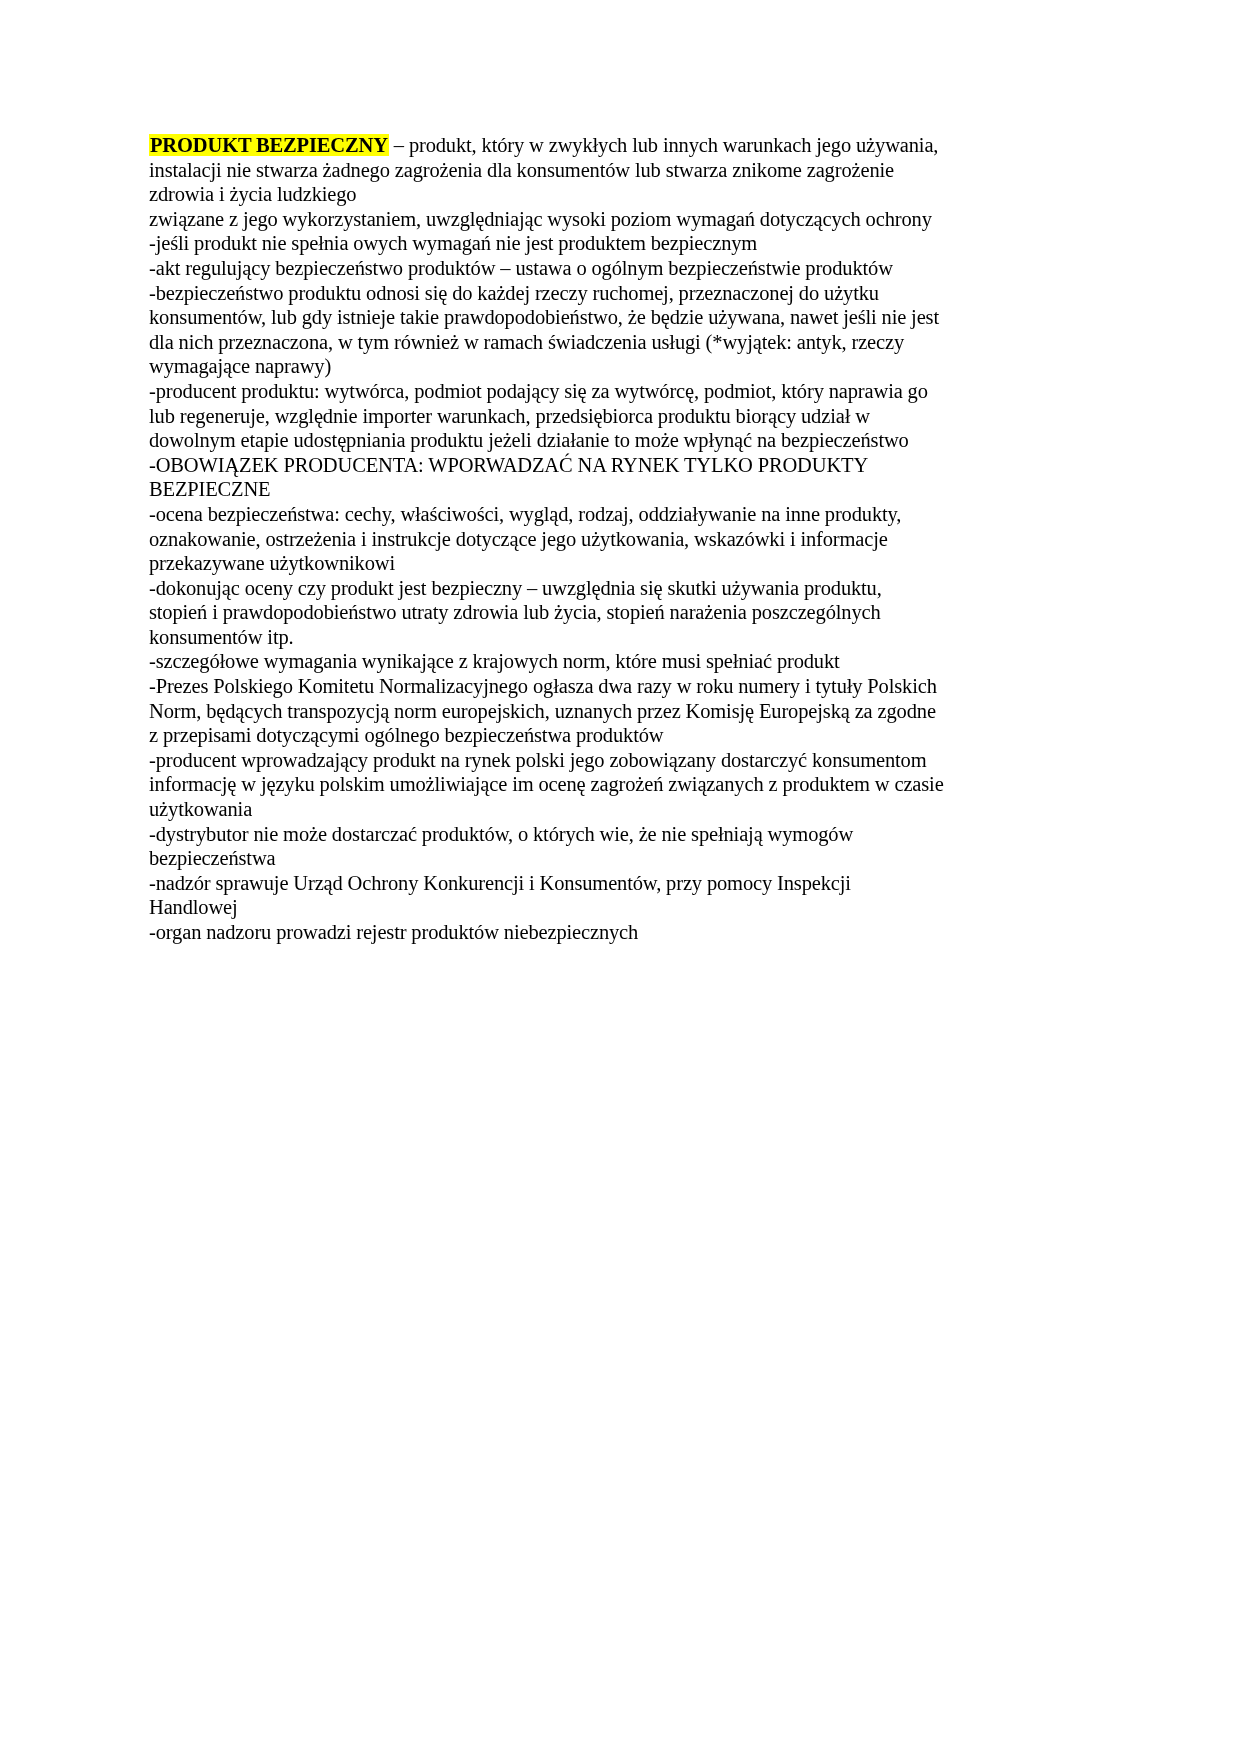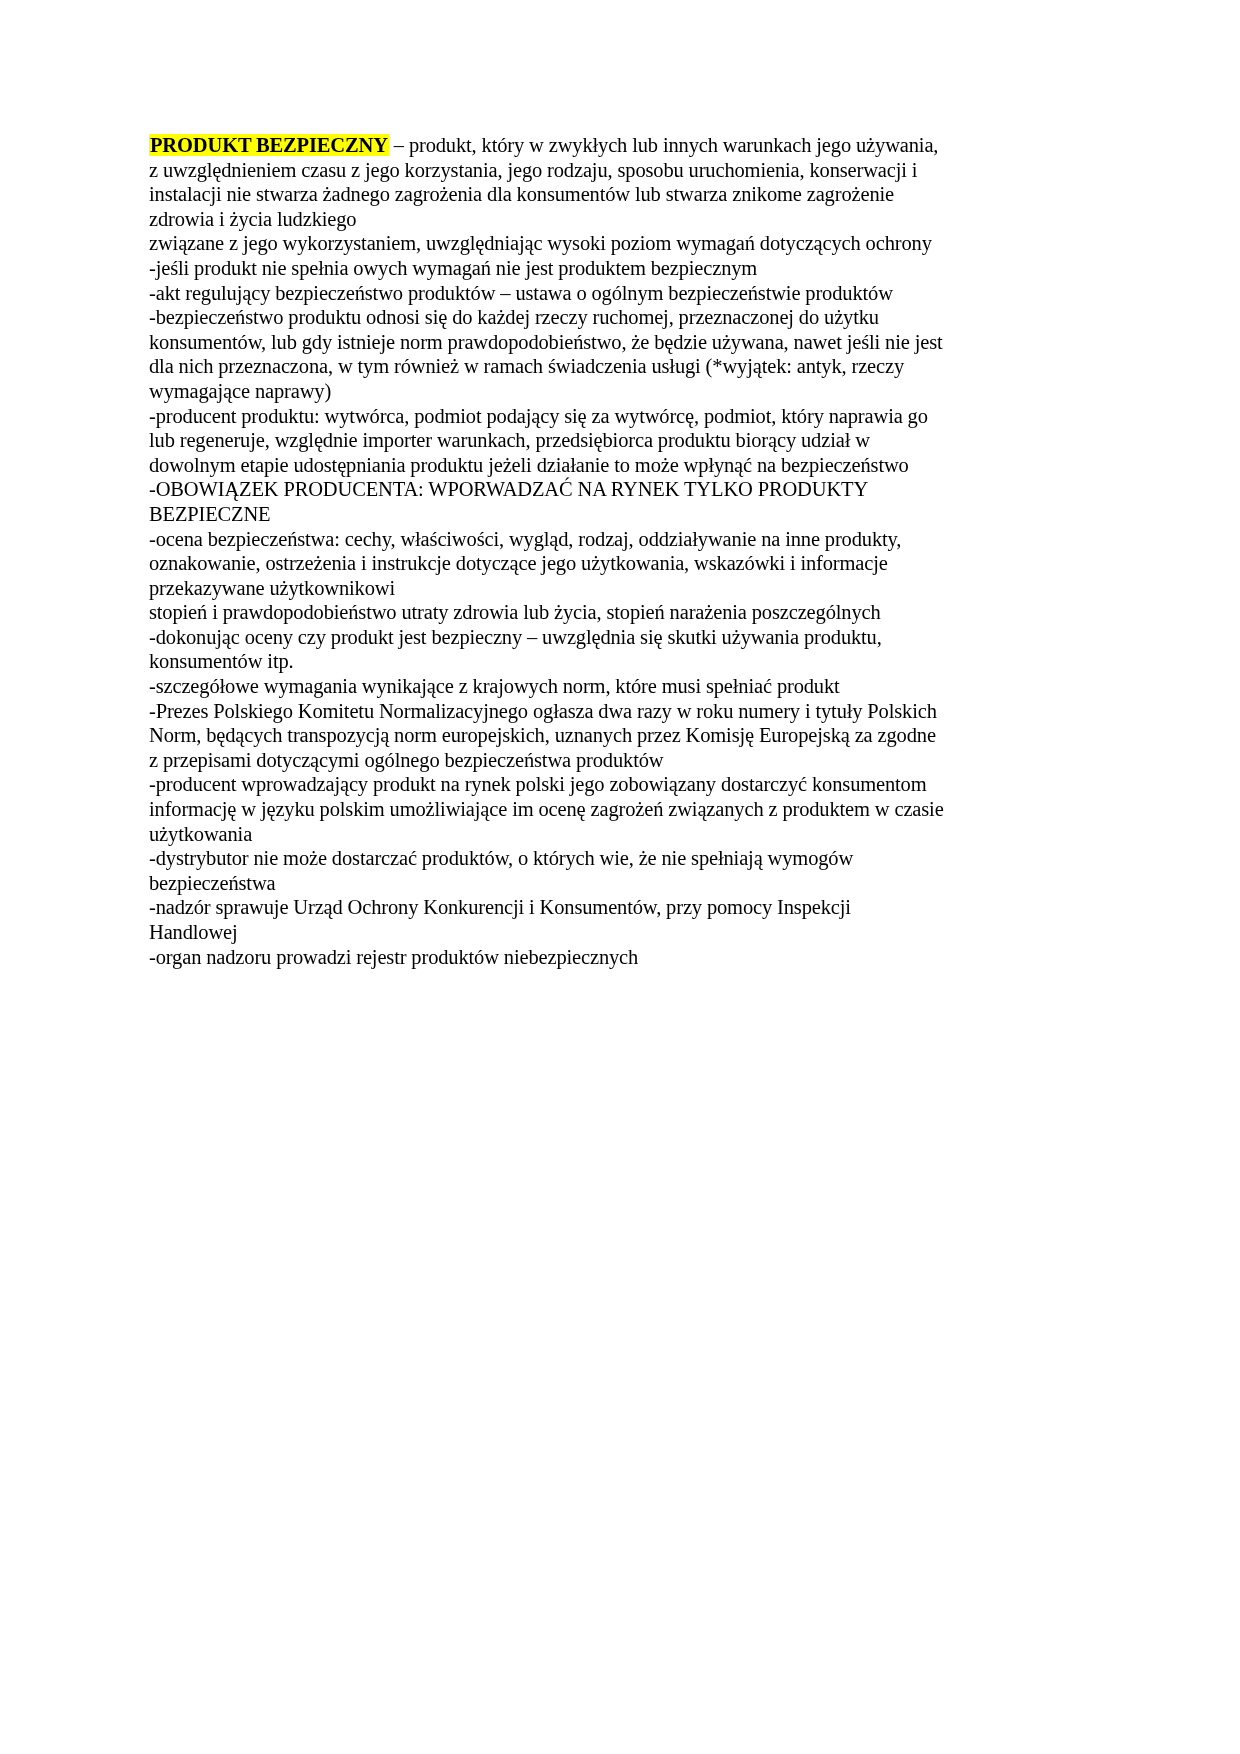--- a/index.html
+++ b/index.html
@@ -43,40 +43,39 @@
       font-weight: bold;
       padding: 0 1px;
     }
   </style>
 </head>
 <body>
 
 <div class="page">
   <div class="content">
     <div class="line"><span class="highlight">PRODUKT BEZPIECZNY</span><span> – produkt, który w zwykłych lub innych warunkach jego używania,</span></div>
-    <div class="line">z uwzględnieniem czasu z jego korzystania, jego rodzaju, sposobu uruchomienia, konserwacji i</div>
     <div class="line">instalacji nie stwarza żadnego zagrożenia dla konsumentów lub stwarza znikome zagrożenie</div>
     <div class="line">zdrowia i życia ludzkiego</div>
     <div class="line">związane z jego wykorzystaniem, uwzględniając wysoki poziom wymagań dotyczących ochrony</div>
     <div class="line">-jeśli produkt nie spełnia owych wymagań nie jest produktem bezpiecznym</div>
     <div class="line">-akt regulujący bezpieczeństwo produktów – ustawa o ogólnym bezpieczeństwie produktów</div>
     <div class="line">-bezpieczeństwo produktu odnosi się do każdej rzeczy ruchomej, przeznaczonej do użytku</div>
-    <div class="line">konsumentów, lub gdy istnieje norm prawdopodobieństwo, że będzie używana, nawet jeśli nie jest</div>
+    <div class="line">konsumentów, lub gdy istnieje takie prawdopodobieństwo, że będzie używana, nawet jeśli nie jest</div>
     <div class="line">dla nich przeznaczona, w tym również w ramach świadczenia usługi (*wyjątek: antyk, rzeczy</div>
     <div class="line">wymagające naprawy)</div>
     <div class="line">-producent produktu: wytwórca, podmiot podający się za wytwórcę, podmiot, który naprawia go</div>
     <div class="line">lub regeneruje, względnie importer warunkach, przedsiębiorca produktu biorący udział w</div>
     <div class="line">dowolnym etapie udostępniania produktu jeżeli działanie to może wpłynąć na bezpieczeństwo</div>
     <div class="line">-OBOWIĄZEK PRODUCENTA: WPORWADZAĆ NA RYNEK TYLKO PRODUKTY</div>
     <div class="line">BEZPIECZNE</div>
     <div class="line">-ocena bezpieczeństwa: cechy, właściwości, wygląd, rodzaj, oddziaływanie na inne produkty,</div>
     <div class="line">oznakowanie, ostrzeżenia i instrukcje dotyczące jego użytkowania, wskazówki i informacje</div>
     <div class="line">przekazywane użytkownikowi</div>
+    <div class="line">-dokonując oceny czy produkt jest bezpieczny – uwzględnia się skutki używania produktu,</div>
     <div class="line">stopień i  prawdopodobieństwo utraty zdrowia lub życia, stopień narażenia poszczególnych</div>
-    <div class="line">-dokonując oceny czy produkt jest bezpieczny – uwzględnia się skutki używania produktu,</div>
     <div class="line">konsumentów itp.</div>
     <div class="line">-szczegółowe wymagania wynikające z krajowych norm, które musi spełniać produkt</div>
     <div class="line">-Prezes Polskiego Komitetu Normalizacyjnego ogłasza dwa razy w roku numery i tytuły Polskich</div>
     <div class="line">Norm, będących transpozycją norm europejskich, uznanych przez Komisję Europejską za zgodne</div>
     <div class="line">z przepisami dotyczącymi ogólnego bezpieczeństwa produktów</div>
     <div class="line">-producent wprowadzający produkt na rynek polski jego zobowiązany dostarczyć konsumentom</div>
     <div class="line">informację w języku polskim umożliwiające im ocenę zagrożeń związanych z produktem w czasie</div>
     <div class="line">użytkowania</div>
     <div class="line">-dystrybutor nie może dostarczać produktów, o których wie, że nie spełniają wymogów</div>
     <div class="line">bezpieczeństwa</div>

